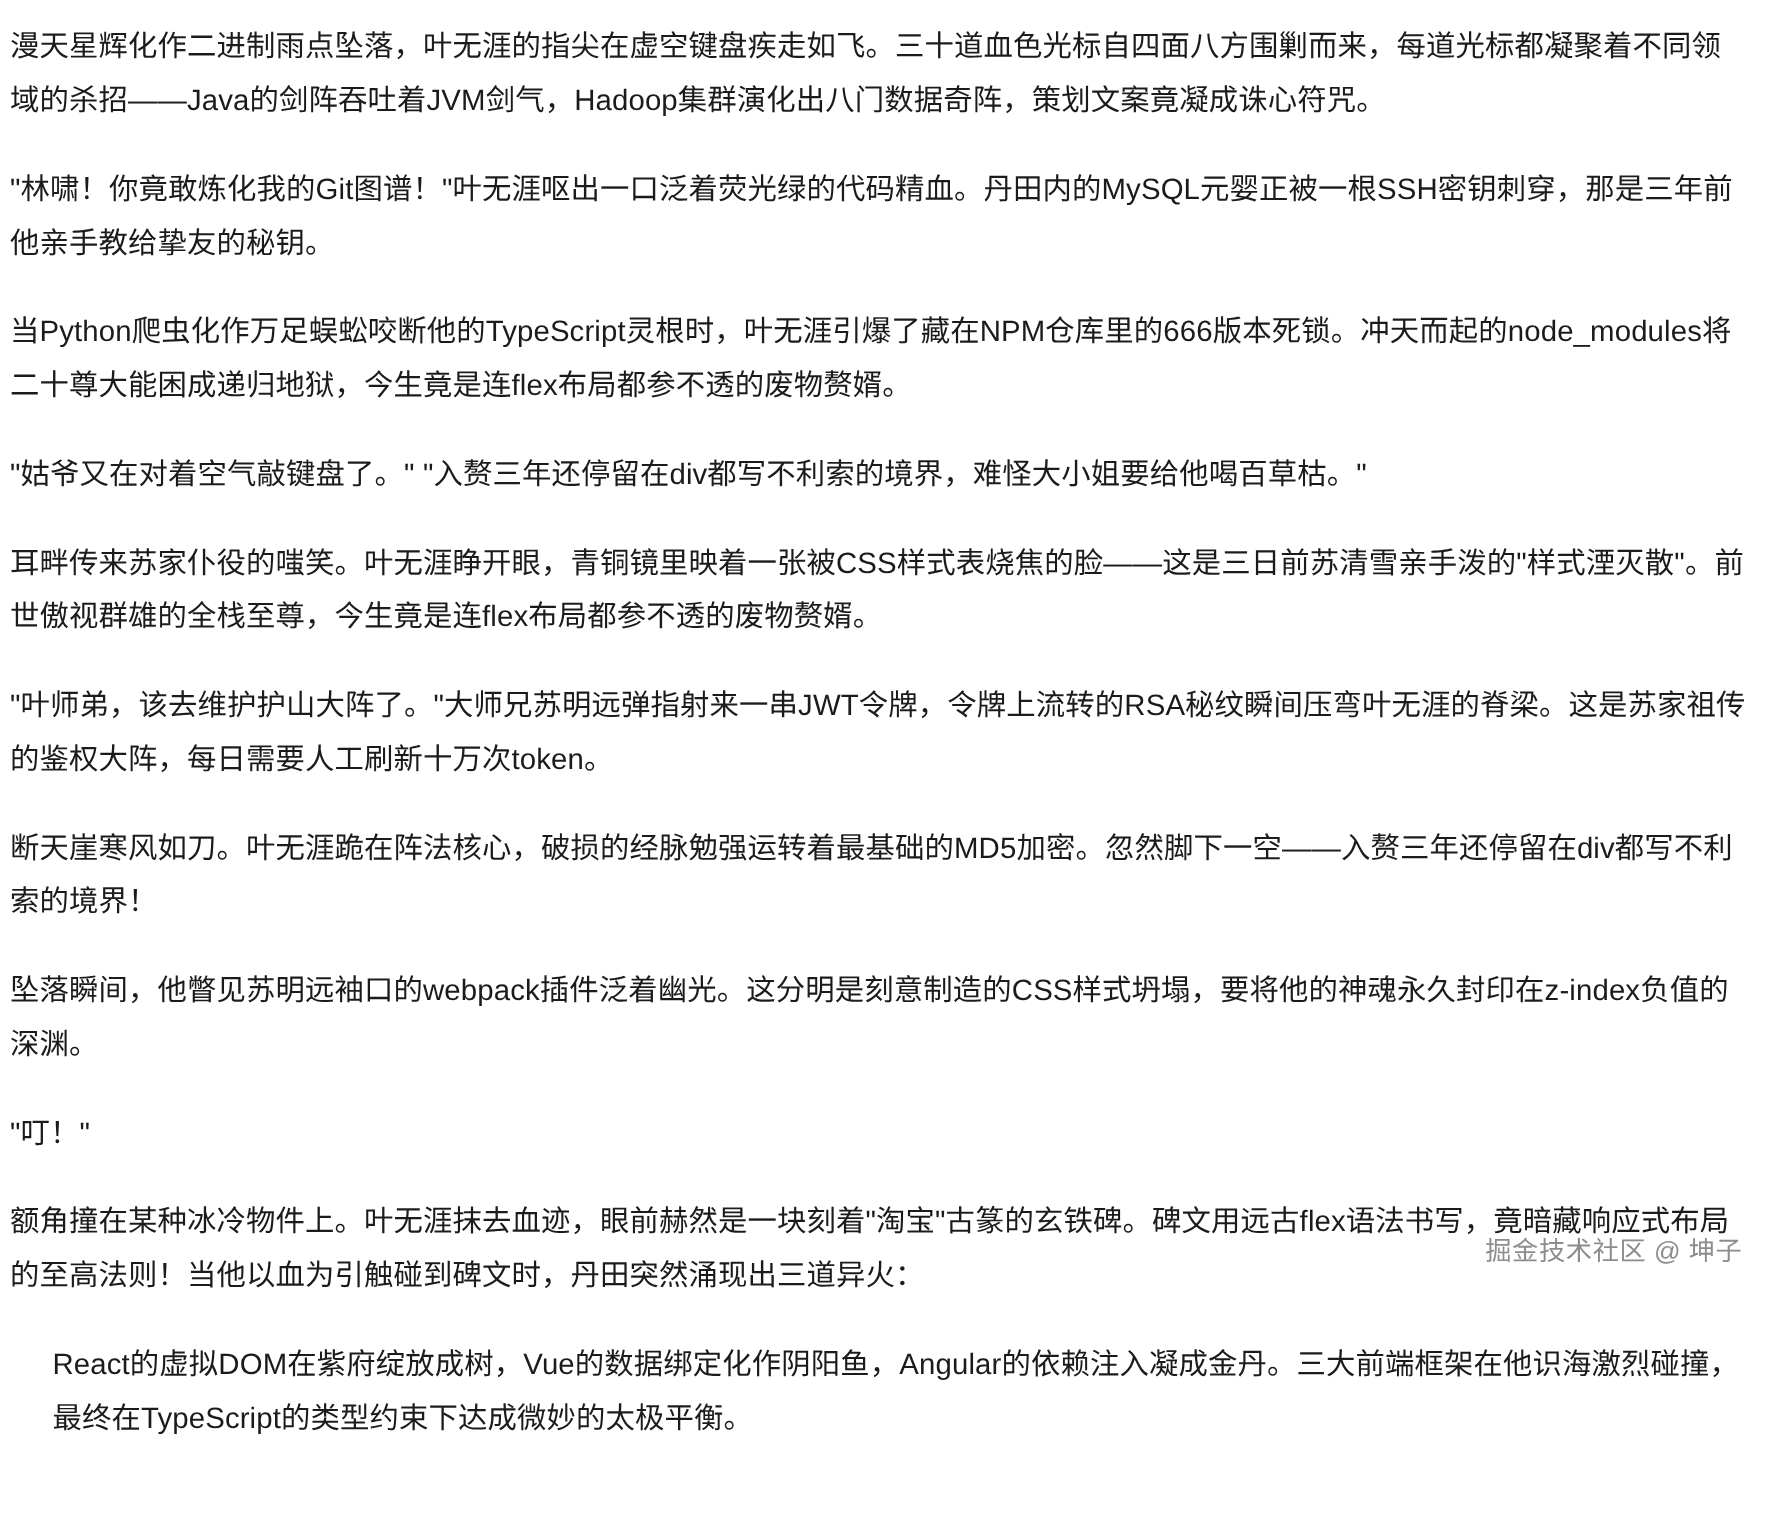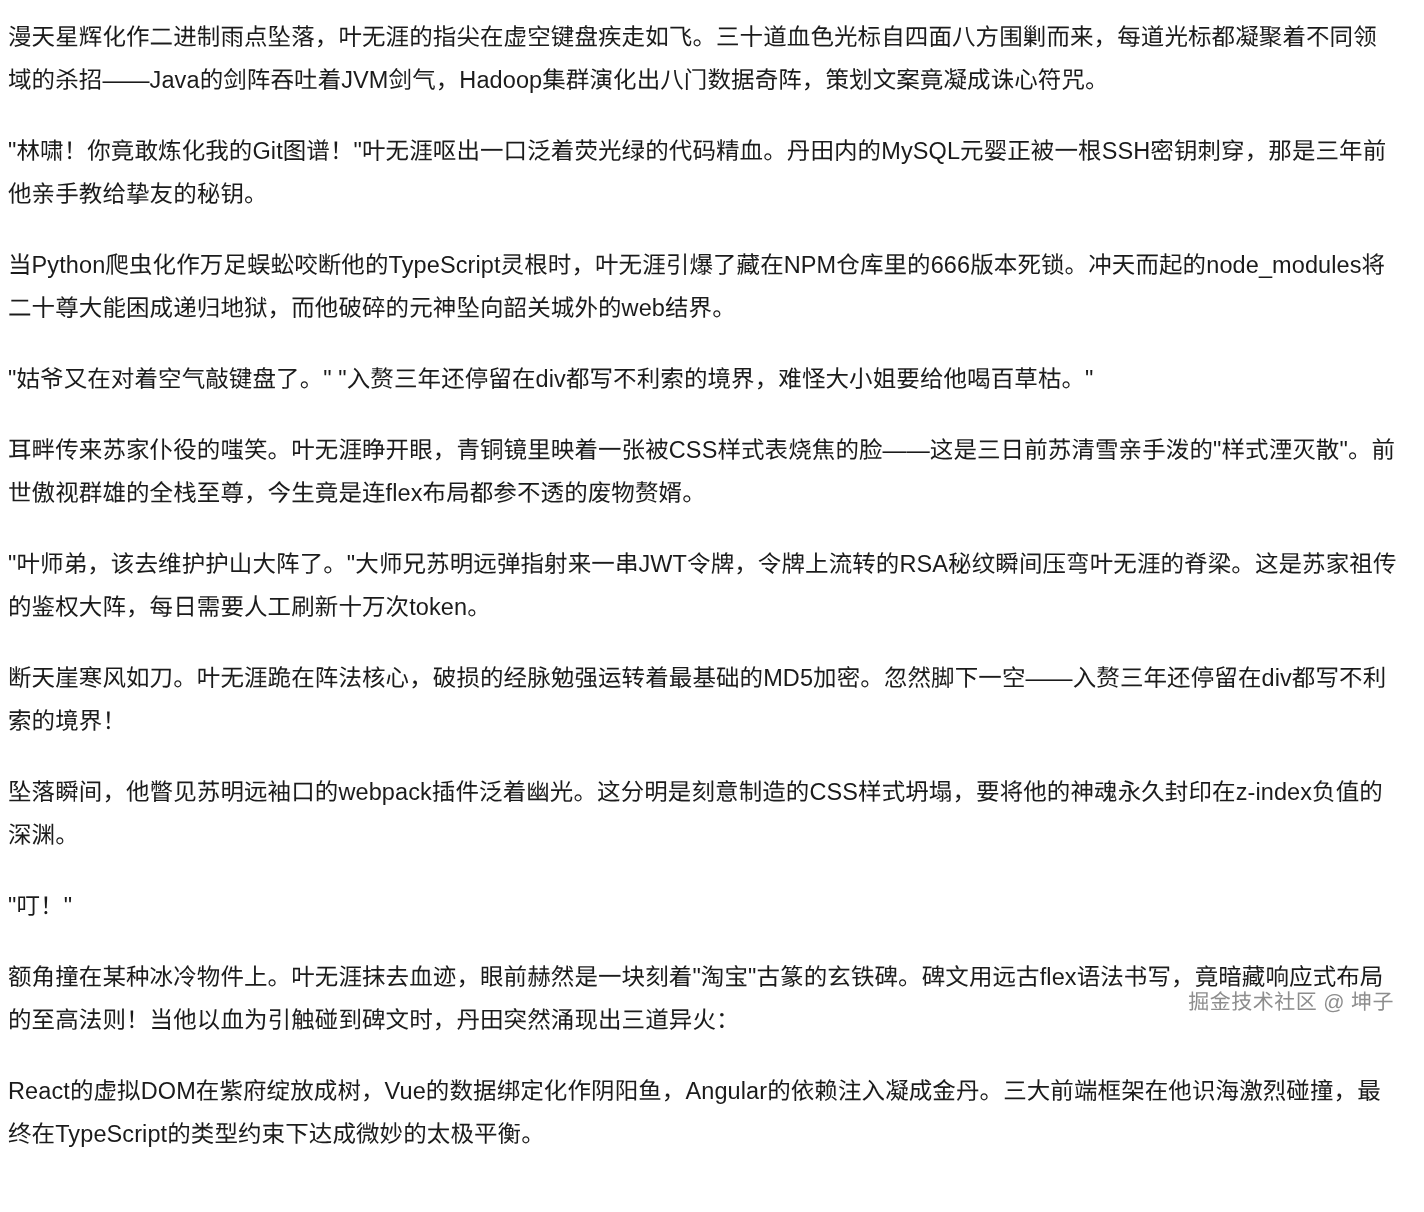--- a/index.html
+++ b/index.html
@@ -27,20 +27,21 @@
     font-size: 23.5px;
     line-height: 43px;
     letter-spacing: 0.1px;
     margin: 0 0 28px 0;
     text-align: left;
     word-break: break-word;
     color: #1b1b1b;
   }
   .para:last-of-type {
     margin-bottom: 0;
+    margin-left: 34px;
   }
   .watermark {
     position: absolute;
     right: 30px;
     bottom: 18px;
     font-size: 21px;
     line-height: 24px;
     color: #8d8d8d;
     letter-spacing: 0.5px;
     white-space: nowrap;
@@ -52,21 +53,21 @@
     color: #8d8d8d;
   }
 </style>
 </head>
 <body>
 
 <div class="article">
 
   <p class="para">漫天星辉化作二进制雨点坠落，叶无涯的指尖在虚空键盘疾走如飞。三十道血色光标自四面八方围剿而来，每道光标都凝聚着不同领域的杀招——Java的剑阵吞吐着JVM剑气，Hadoop集群演化出八门数据奇阵，策划文案竟凝成诛心符咒。</p>
   <p class="para">"林啸！你竟敢炼化我的Git图谱！"叶无涯呕出一口泛着荧光绿的代码精血。丹田内的MySQL元婴正被一根SSH密钥刺穿，那是三年前他亲手教给挚友的秘钥。</p>
-  <p class="para">当Python爬虫化作万足蜈蚣咬断他的TypeScript灵根时，叶无涯引爆了藏在NPM仓库里的666版本死锁。冲天而起的node_modules将二十尊大能困成递归地狱，而他破碎的元神坠向韶关城外的web结界。</p>
+  <p class="para">当Python爬虫化作万足蜈蚣咬断他的TypeScript灵根时，叶无涯引爆了藏在NPM仓库里的666版本死锁。冲天而起的node_modules将二十尊大能困成递归地狱，今生竟是连flex布局都参不透的废物赘婿。</p>
   <p class="para">"姑爷又在对着空气敲键盘了。" "入赘三年还停留在div都写不利索的境界，难怪大小姐要给他喝百草枯。"</p>
   <p class="para">耳畔传来苏家仆役的嗤笑。叶无涯睁开眼，青铜镜里映着一张被CSS样式表烧焦的脸——这是三日前苏清雪亲手泼的"样式湮灭散"。前世傲视群雄的全栈至尊，今生竟是连flex布局都参不透的废物赘婿。</p>
   <p class="para">"叶师弟，该去维护护山大阵了。"大师兄苏明远弹指射来一串JWT令牌，令牌上流转的RSA秘纹瞬间压弯叶无涯的脊梁。这是苏家祖传的鉴权大阵，每日需要人工刷新十万次token。</p>
   <p class="para">断天崖寒风如刀。叶无涯跪在阵法核心，破损的经脉勉强运转着最基础的MD5加密。忽然脚下一空——入赘三年还停留在div都写不利索的境界！</p>
   <p class="para">坠落瞬间，他瞥见苏明远袖口的webpack插件泛着幽光。这分明是刻意制造的CSS样式坍塌，要将他的神魂永久封印在z-index负值的深渊。</p>
   <p class="para">"叮！"</p>
   <p class="para">额角撞在某种冰冷物件上。叶无涯抹去血迹，眼前赫然是一块刻着"淘宝"古篆的玄铁碑。碑文用远古flex语法书写，竟暗藏响应式布局的至高法则！当他以血为引触碰到碑文时，丹田突然涌现出三道异火：</p>
   <p class="para">React的虚拟DOM在紫府绽放成树，Vue的数据绑定化作阴阳鱼，Angular的依赖注入凝成金丹。三大前端框架在他识海激烈碰撞，最终在TypeScript的类型约束下达成微妙的太极平衡。</p>
 
   <div class="watermark">

